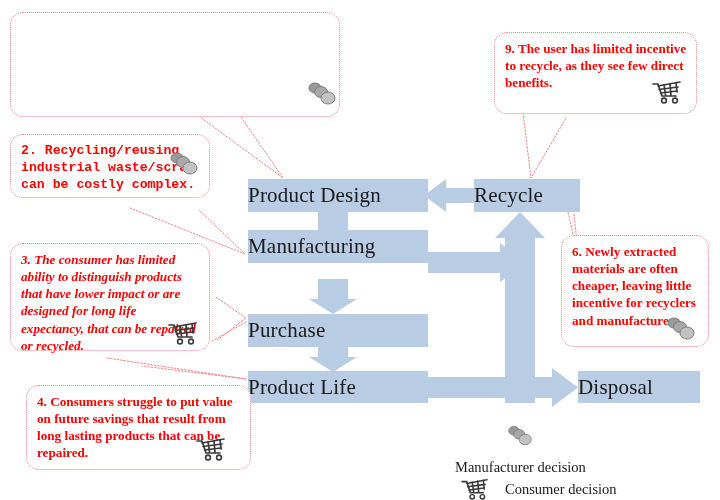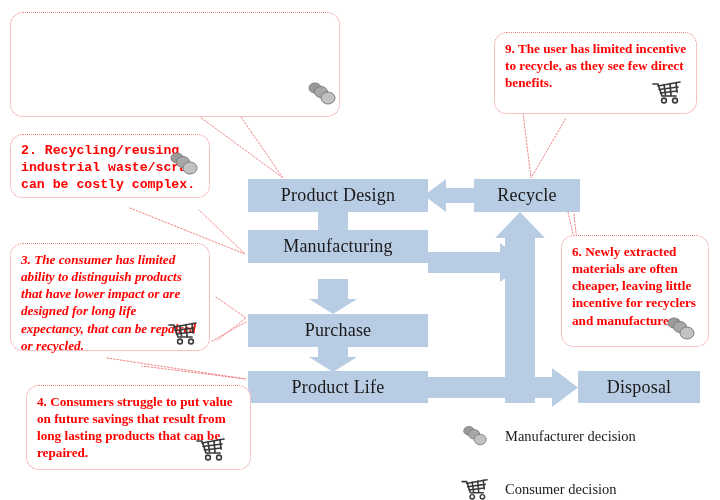--- a/index.html
+++ b/index.html
@@ -29,22 +29,21 @@
   #callout-layer { z-index: 3; }
   #legend-layer { z-index: 4; }
 
   
   .pbox {
     position: absolute;
     background: #b8cce4;
     color: #1a1a1a;
     display: flex;
     align-items: center;
-    justify-content: center;
-    font-size: 18px;
+    font-size: 21px;
     font-family: "Liberation Serif", "DejaVu Serif", serif;
     letter-spacing: .2px;
     white-space: nowrap;
   }
 
   
   .callout {
     position: absolute;
     border: 1px dotted #f08585;
     border-radius: 13px;
@@ -224,21 +223,21 @@
           <ellipse cx="10" cy="9" rx="6" ry="5" fill="#9a9a9a" stroke="#7d7d7d" stroke-width="1"></ellipse>
           <ellipse cx="16" cy="13" rx="6.5" ry="5.5" fill="#a8a8a8" stroke="#7d7d7d" stroke-width="1"></ellipse>
           <ellipse cx="23" cy="19" rx="7" ry="6" fill="#c2c2c2" stroke="#7d7d7d" stroke-width="1"></ellipse>
         </g>
       </svg>
     </div>
   </div>
 
   <div class="layer" id="legend-layer">
 
-    <div class="legend-row" style="left:455px; top:423px;">
+    <div class="legend-row" style="left:455px; top:423px;flex-direction:column;">
       <svg width="40" height="26" viewBox="0 0 34 30">
         <g>
           <ellipse cx="10" cy="9" rx="6" ry="5" fill="#9a9a9a" stroke="#7d7d7d" stroke-width="1"></ellipse>
           <ellipse cx="16" cy="13" rx="6.5" ry="5.5" fill="#a8a8a8" stroke="#7d7d7d" stroke-width="1"></ellipse>
           <ellipse cx="23" cy="19" rx="7" ry="6" fill="#c2c2c2" stroke="#7d7d7d" stroke-width="1"></ellipse>
         </g>
       </svg>
       <span class="legend-label">Manufacturer decision</span>
     </div>
 

